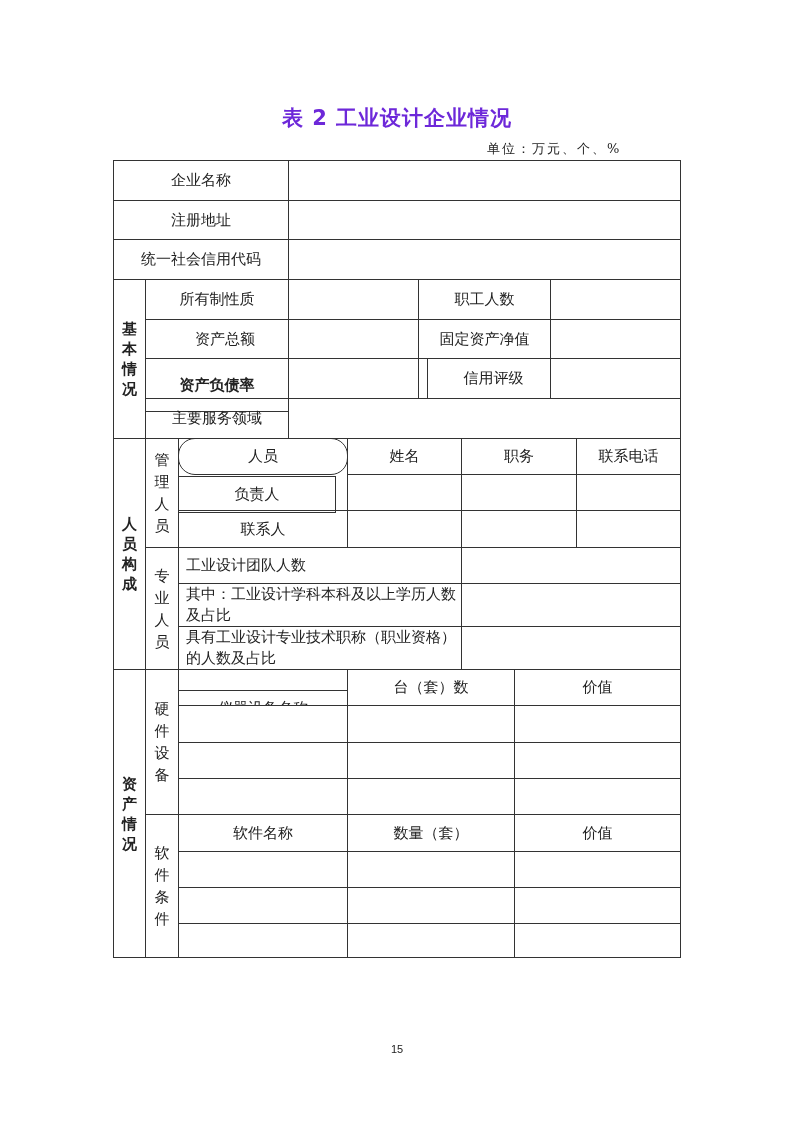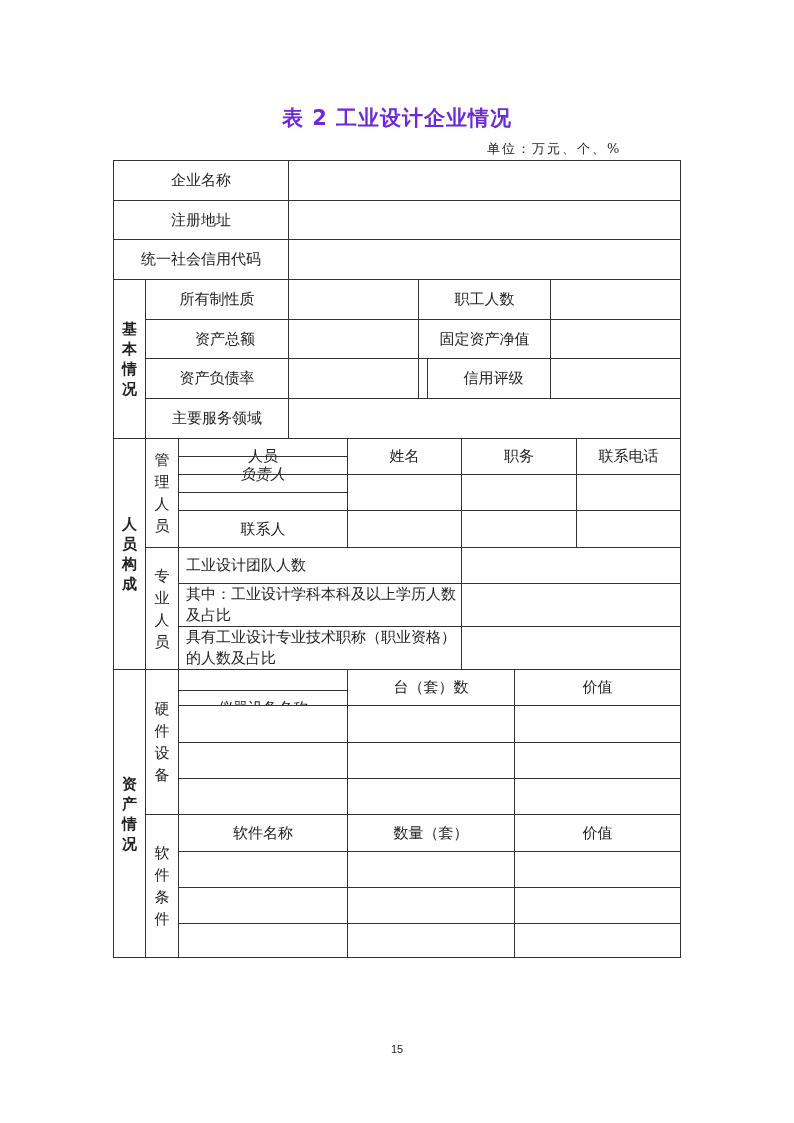--- a/index.html
+++ b/index.html
@@ -44,21 +44,21 @@
   <div class="c" style="left:32px;top:119px;width:144px;height:41px;">所有制性质</div>
   <div class="c blank" style="left:175px;top:119px;width:131px;height:41px;"></div>
   <div class="c" style="left:305px;top:119px;width:133px;height:41px;">职工人数</div>
   <div class="c blank" style="left:437px;top:119px;width:131px;height:41px;"></div>
 
   <div class="c" style="left:32px;top:159px;width:144px;height:40px;padding-left:16px;">资产总额</div>
   <div class="c blank" style="left:175px;top:159px;width:131px;height:40px;"></div>
   <div class="c" style="left:305px;top:159px;width:133px;height:40px;">固定资产净值</div>
   <div class="c blank" style="left:437px;top:159px;width:131px;height:40px;"></div>
 
-  <div class="c" style="left:32px;top:198px;width:144px;height:41px;">资产负债率</div>
+  <div class="c" style="left:32px;top:198px;width:144px;height:54px;font-weight:bold;">资产负债率</div>
   <div class="c blank" style="left:175px;top:198px;width:131px;height:41px;"></div>
   <div class="c" style="left:314px;top:198px;width:133px;height:41px;">信用评级</div>
   <div class="c blank" style="left:437px;top:198px;width:131px;height:41px;"></div>
 
   <div class="c" style="left:32px;top:238px;width:144px;height:41px;">主要服务领域</div>
   <div class="c blank" style="left:175px;top:238px;width:393px;height:41px;"></div>
 
   <div class="c vert bold" style="left:0;top:278px;width:33px;height:232px;">
     <span>人</span>
     <span>员</span>
@@ -66,26 +66,26 @@
     <span>成</span>
   </div>
 
   <div class="c vert" style="left:32px;top:278px;width:34px;height:110px;">
     <span>管</span>
     <span>理</span>
     <span>人</span>
     <span>员</span>
   </div>
 
-  <div class="c" style="left:65px;top:278px;width:170px;height:37px;">人员</div>
+  <div class="c" style="left:65px;top:278px;width:170px;height:37px;border-radius:17px;">人员</div>
   <div class="c" style="left:234px;top:278px;width:115px;height:37px;">姓名</div>
   <div class="c" style="left:348px;top:278px;width:116px;height:37px;">职务</div>
   <div class="c" style="left:463px;top:278px;width:105px;height:37px;">联系电话</div>
 
-  <div class="c" style="left:65px;top:296px;width:170px;height:37px;font-style:italic;">负责人</div>
+  <div class="c" style="left:65px;top:316px;width:158px;height:37px;">负责人</div>
   <div class="c blank" style="left:234px;top:314px;width:115px;height:37px;"></div>
   <div class="c blank" style="left:348px;top:314px;width:116px;height:37px;"></div>
   <div class="c blank" style="left:463px;top:314px;width:105px;height:37px;"></div>
 
   <div class="c" style="left:65px;top:350px;width:170px;height:38px;">联系人</div>
   <div class="c blank" style="left:234px;top:350px;width:115px;height:38px;"></div>
   <div class="c blank" style="left:348px;top:350px;width:116px;height:38px;"></div>
   <div class="c blank" style="left:463px;top:350px;width:105px;height:38px;"></div>
 
   <div class="c vert" style="left:32px;top:387px;width:34px;height:123px;">

